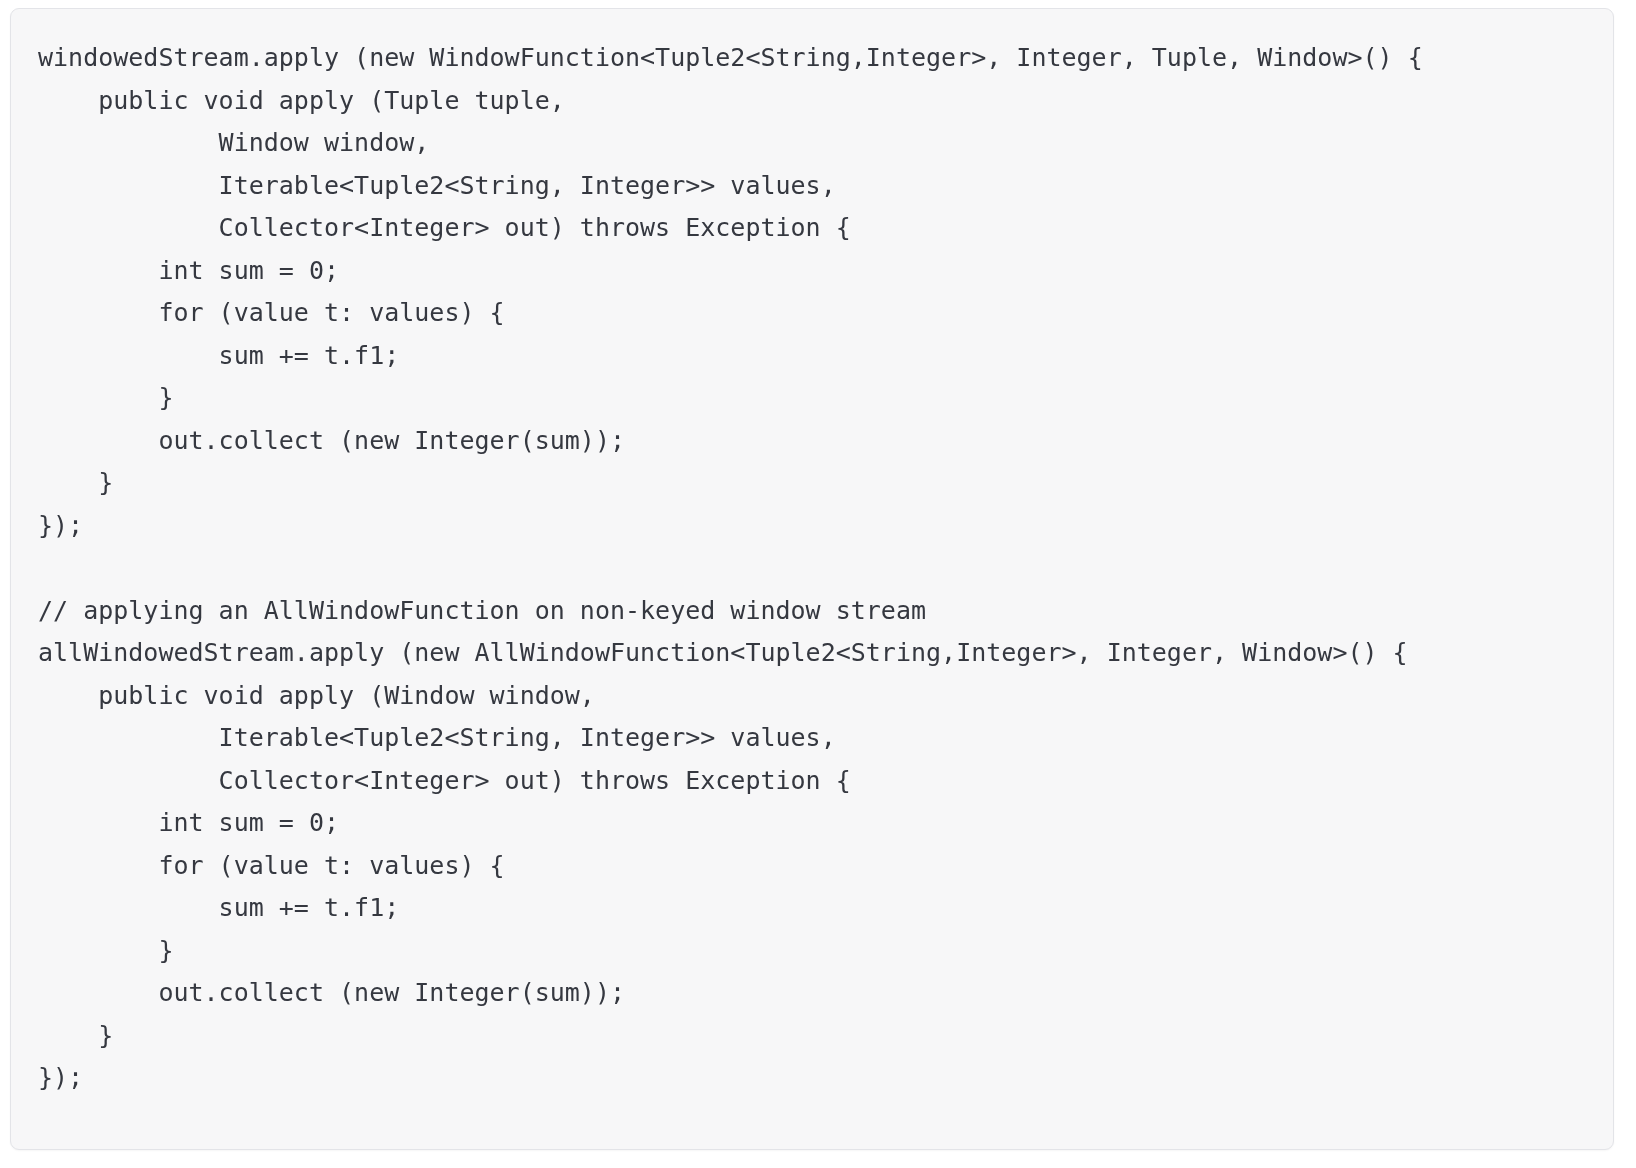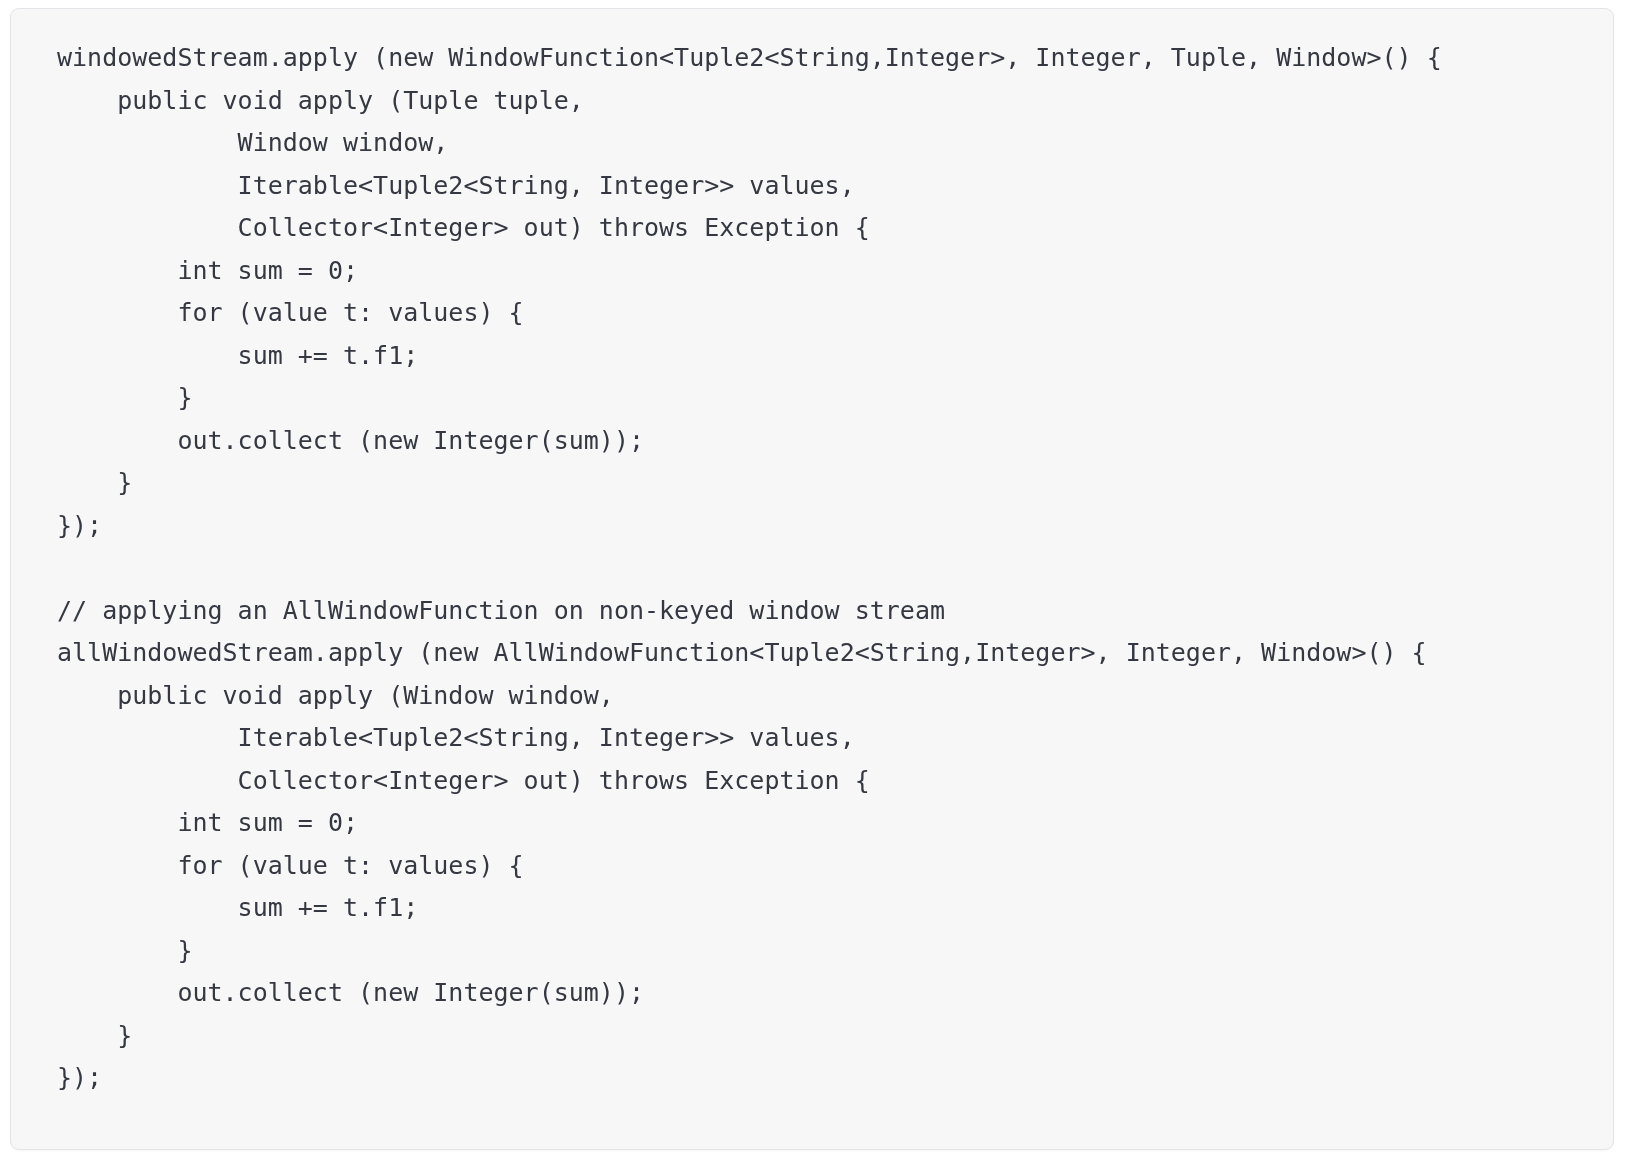--- a/index.html
+++ b/index.html
@@ -25,21 +25,20 @@
     left: 10px;
     top: 8px;
     width: 1604px;
     height: 1142px;
     box-sizing: border-box;
     background: #f7f7f8;
     border: 1px solid #e3e4e8;
     border-radius: 9px;
     box-shadow: 0 1px 2px rgba(16,22,26,0.04);
     overflow: hidden;
-    padding-left: 19px;
   }
   .code-block {
     margin: 0;
     padding: 28px 26px 26px 27px;
     font-family: "DejaVu Sans Mono", "Liberation Mono", monospace;
     font-size: 25px;
     line-height: 42.5px;
     color: #353840;
     white-space: pre;
     tab-size: 4;

